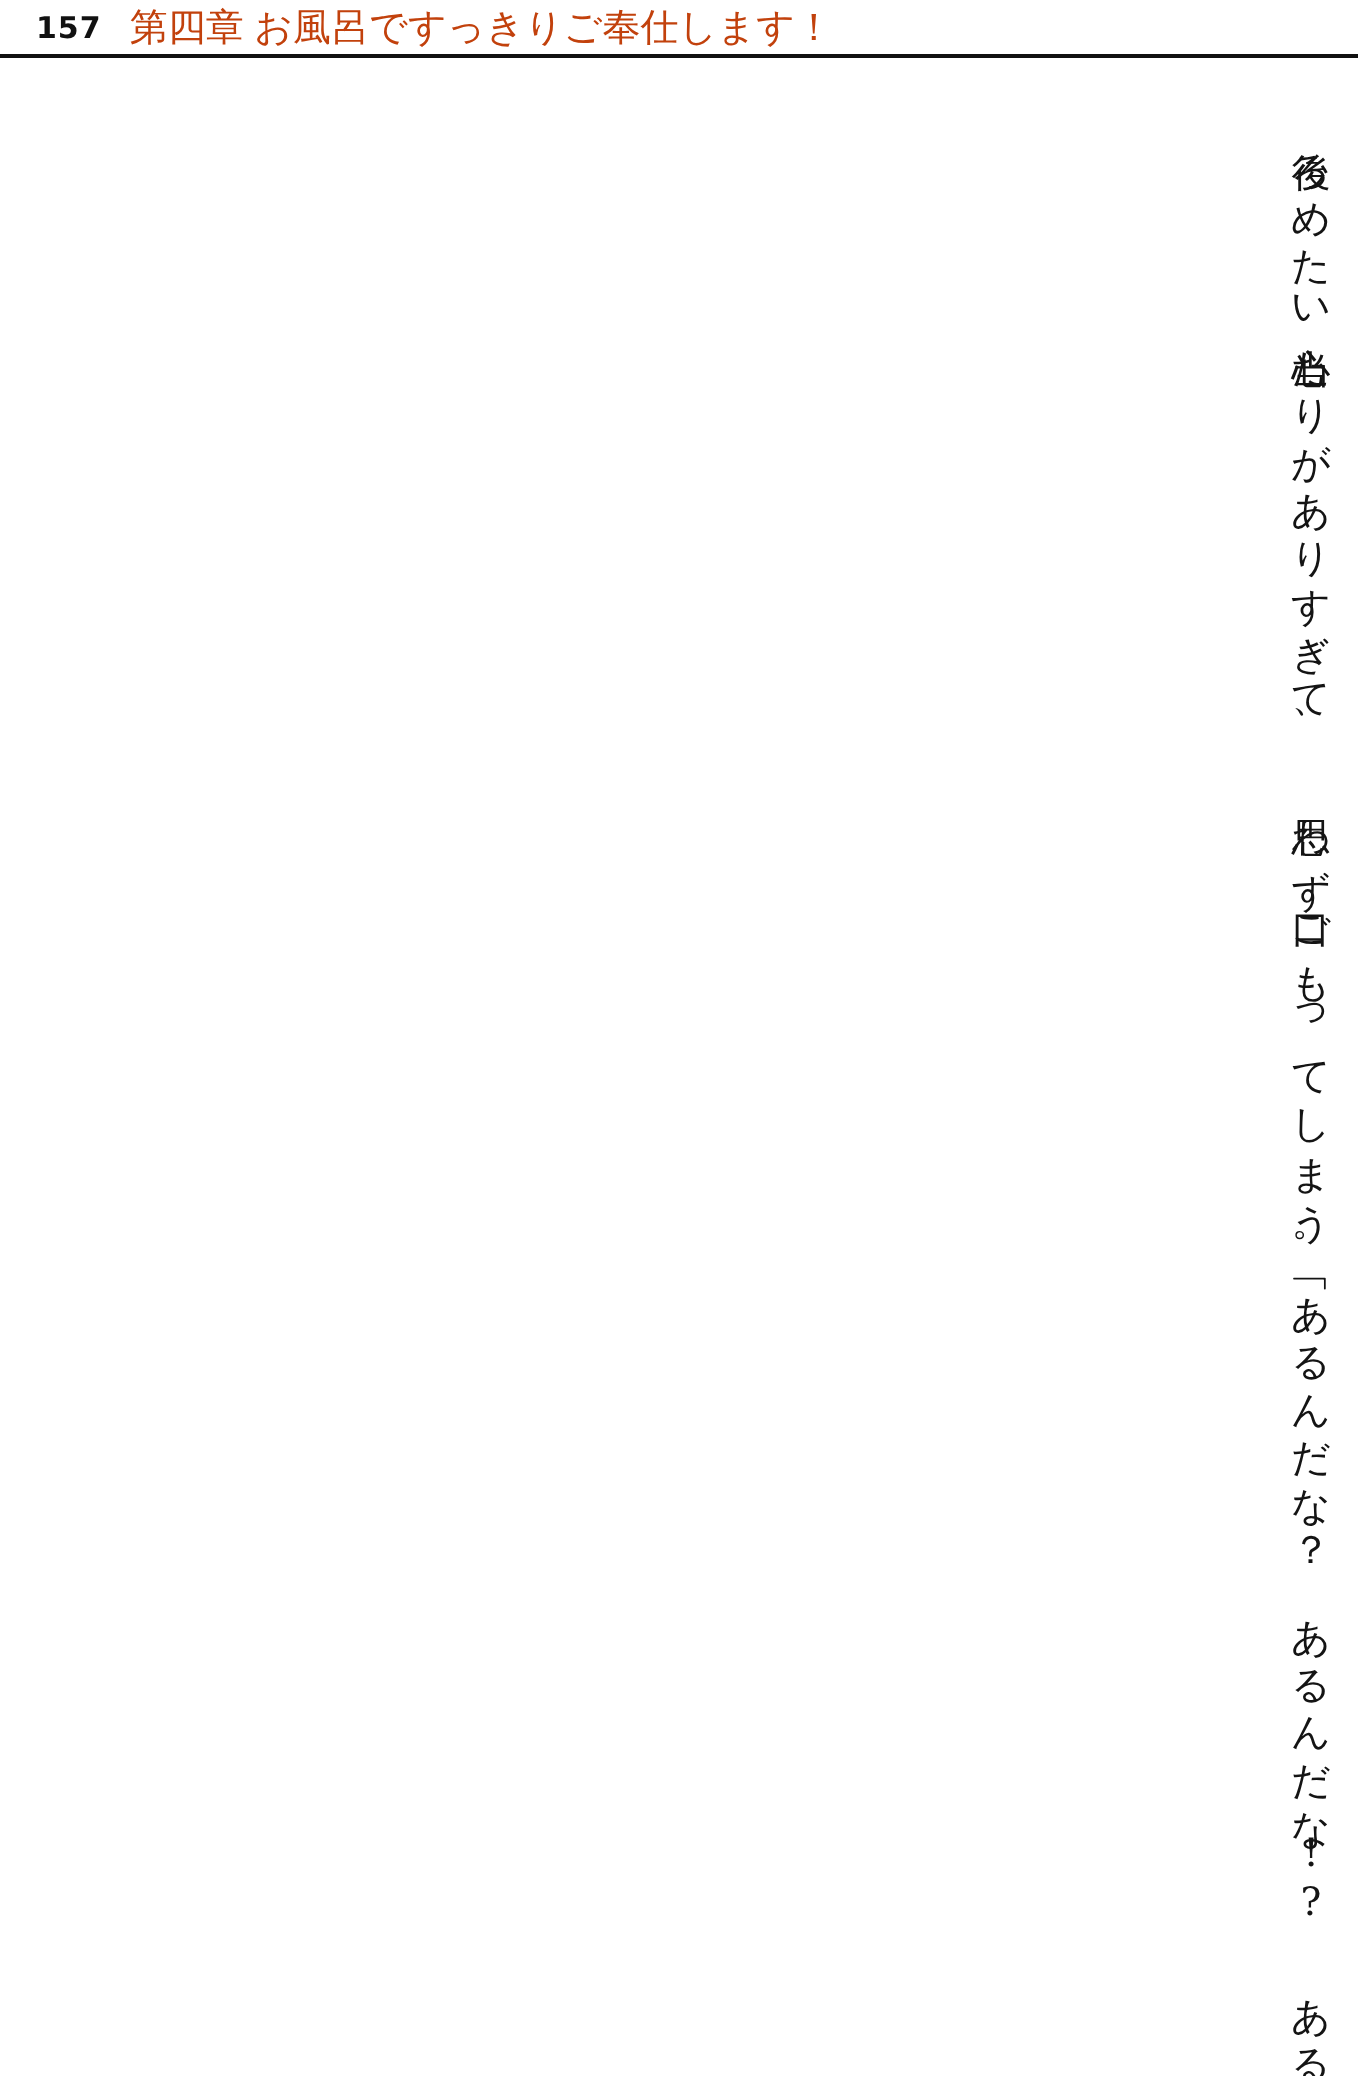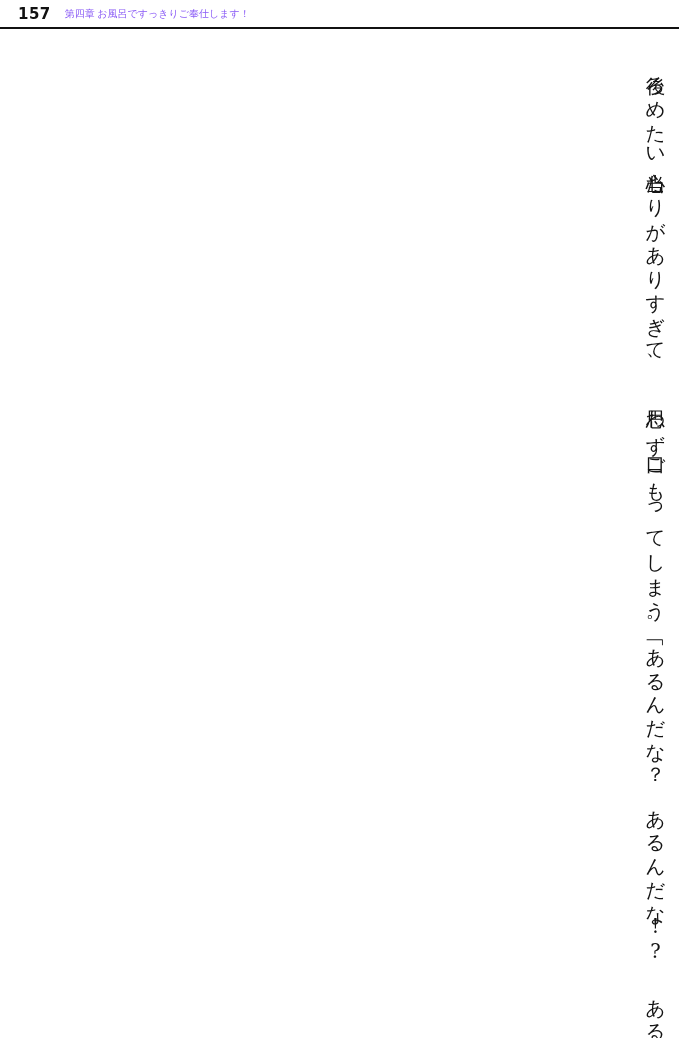--- a/index.html
+++ b/index.html
@@ -35,23 +35,23 @@
   }
   .header .page-num {
     font-family: "DejaVu Sans", "Liberation Sans", sans-serif;
     font-weight: bold;
     font-size: 15px;
     letter-spacing: 0.5px;
     color: #111;
     margin-right: 14px;
   }
   .header .chapter-title {
-    font-family: Liberation Serif, serif;
-    font-size: 10px;
-    color: #8b5cf6;
+    font-family: Liberation Sans, sans-serif;
+    font-size: 19px;
+    color: #c2410c;
     white-space: nowrap;
   }
   .header-rule {
     position: absolute;
     top: 27px;
     left: 0;
     width: 679px;
     height: 1.5px;
     background: #111;
   }

